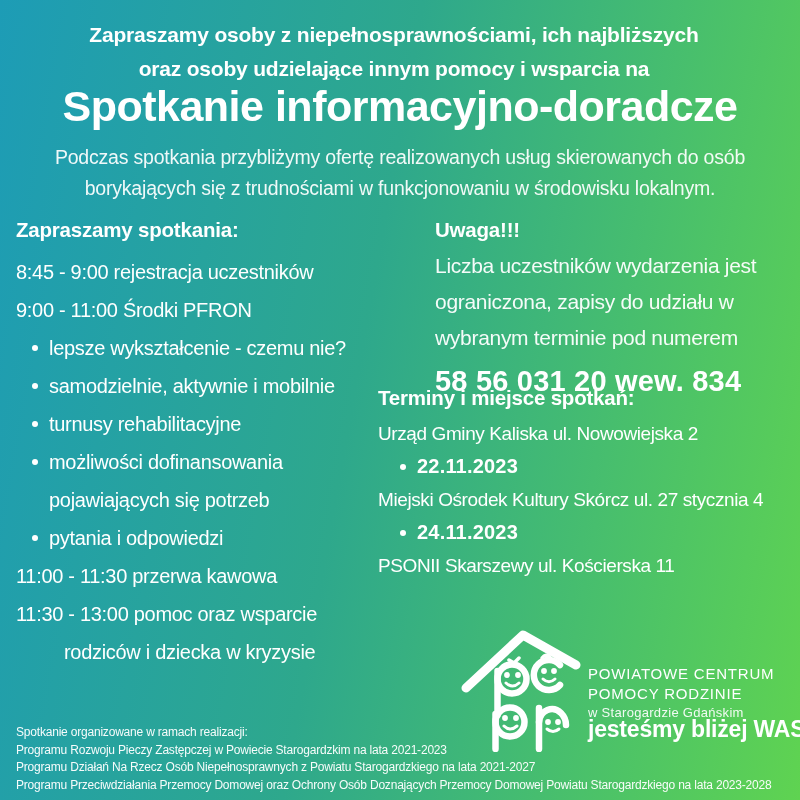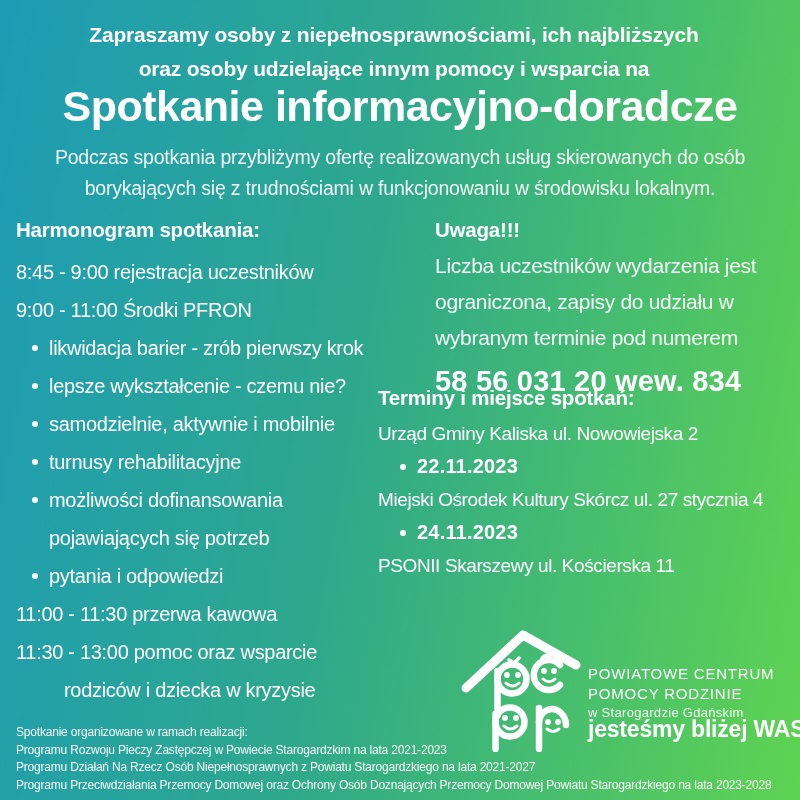--- a/index.html
+++ b/index.html
@@ -136,25 +136,24 @@
     <div>Zapraszamy osoby z niepełnosprawnościami, ich najbliższych</div>
     <div>oraz osoby udzielające innym pomocy i wsparcia na</div>
   </div>
   <h1 class="abs title">Spotkanie informacyjno-doradcze</h1>
   <div class="abs subtitle">
     <div>Podczas spotkania przybliżymy ofertę realizowanych usług skierowanych do osób</div>
     <div>borykających się z trudnościami w funkcjonowaniu w środowisku lokalnym.</div>
   </div>
 
   <section class="abs schedule">
-    <div class="section-heading">Harmonogram spotkania:</div>
+    <div class="section-heading">Zapraszamy spotkania:</div>
     <div class="rows">
       <div class="s-row plain">8:45 - 9:00 rejestracja uczestników</div>
       <div class="s-row plain">9:00 - 11:00 Środki PFRON</div>
-      <div class="s-row bullet"><span class="dot"></span><span>likwidacja barier - zrób pierwszy krok</span></div>
       <div class="s-row bullet"><span class="dot"></span><span>lepsze wykształcenie - czemu nie?</span></div>
       <div class="s-row bullet"><span class="dot"></span><span>samodzielnie, aktywnie i mobilnie</span></div>
       <div class="s-row bullet"><span class="dot"></span><span>turnusy rehabilitacyjne</span></div>
       <div class="s-row bullet"><span class="dot"></span><span>możliwości dofinansowania</span></div>
       <div class="s-row continuation">pojawiających się potrzeb</div>
       <div class="s-row bullet"><span class="dot"></span><span>pytania i odpowiedzi</span></div>
       <div class="s-row plain">11:00 - 11:30 przerwa kawowa</div>
       <div class="s-row plain">11:30 - 13:00 pomoc oraz wsparcie</div>
       <div class="s-row continuation2">rodziców i dziecka w kryzysie</div>
     </div>

